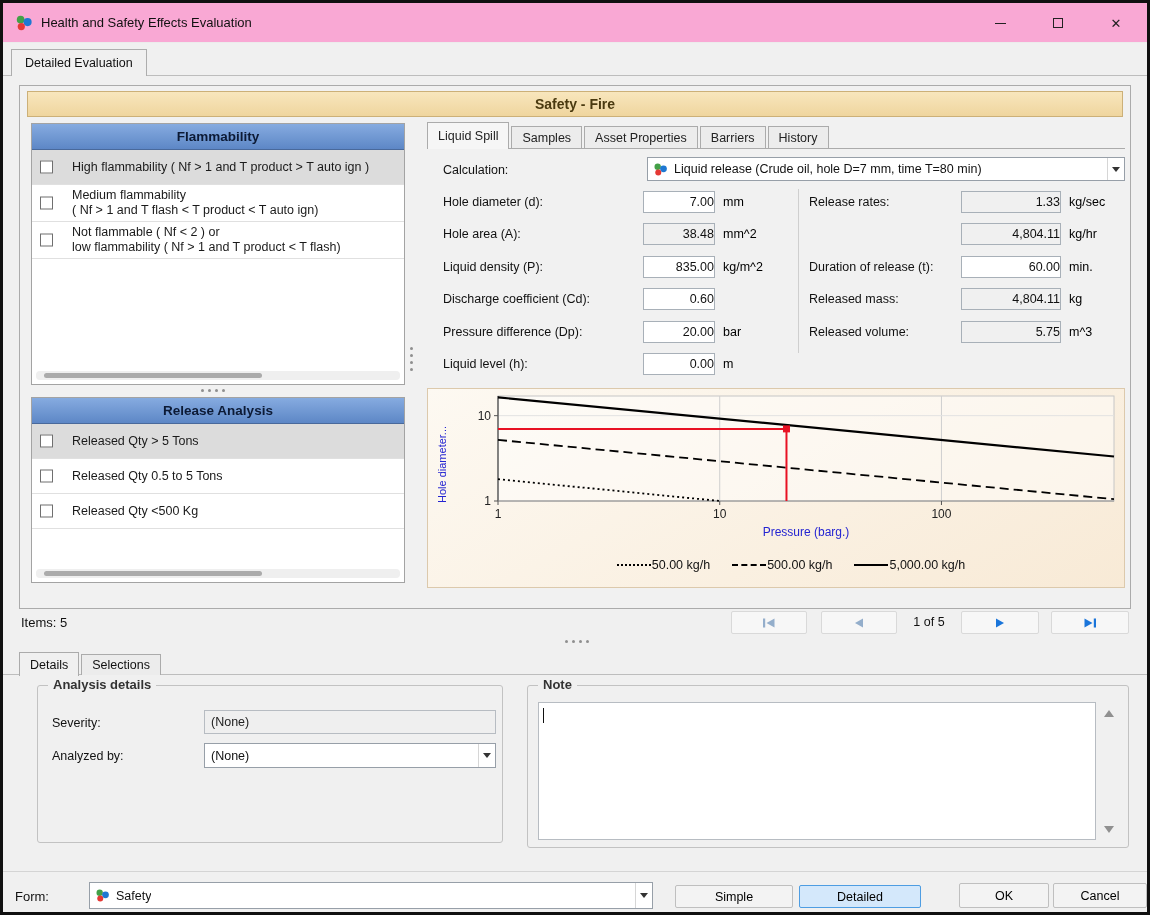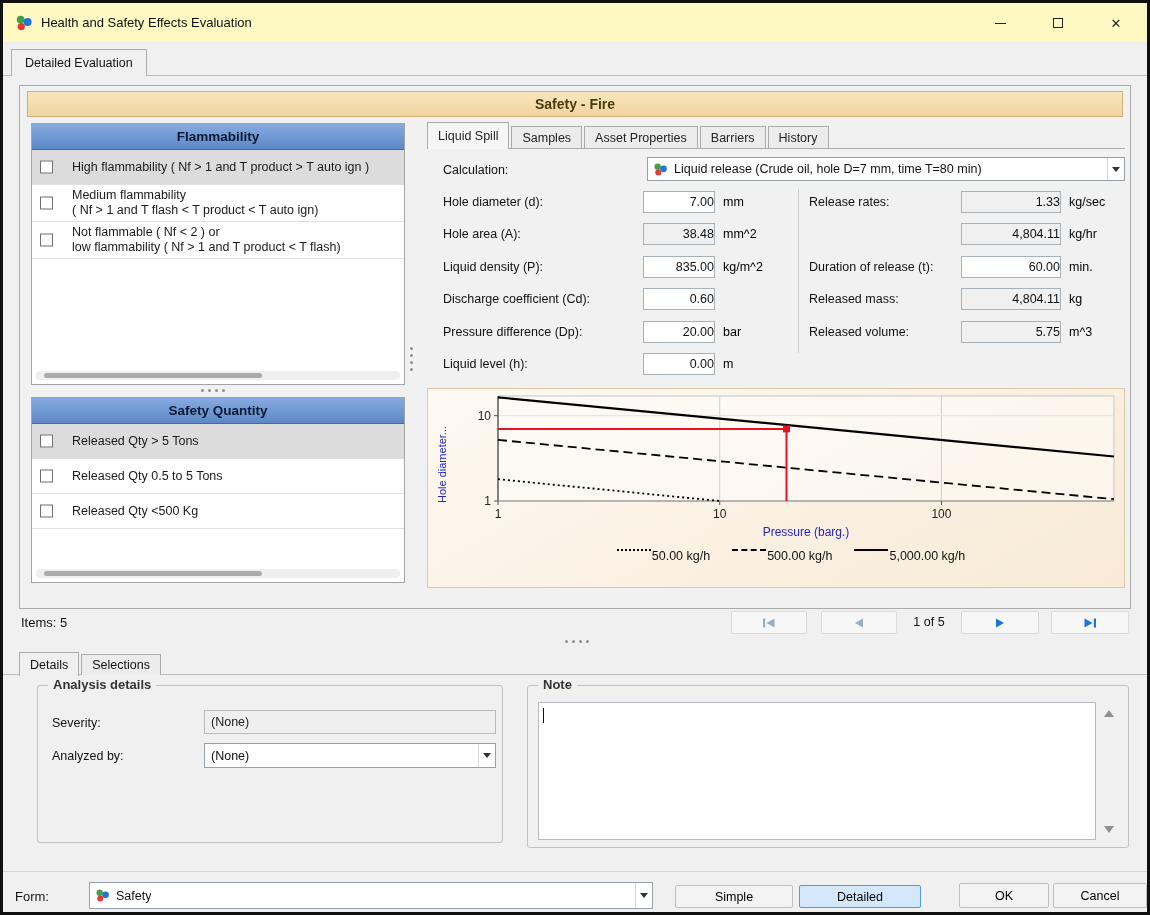--- a/index.html
+++ b/index.html
@@ -1,20 +1,20 @@
 <!DOCTYPE html>
 <html><head>
 <meta charset="utf-8">
 <style>
   *{margin:0;padding:0;box-sizing:border-box;}
   html,body{width:1150px;height:915px;overflow:hidden;background:#fff;font-family:"Liberation Sans",sans-serif;}
   .window{position:relative;width:1150px;height:915px;border:3px solid #101010;background:#f0f0f0;}
 
   
-  .titlebar{position:absolute;left:0;top:0;width:100%;height:40px;background:#fef9c3;border-bottom:1px solid #ececec;}
+  .titlebar{position:absolute;left:0;top:0;width:100%;height:40px;background:#f9a8d4;border-bottom:1px solid #ececec;}
   .app-icon{position:absolute;left:12px;top:11px;width:18px;height:18px;}
   .title-text{position:absolute;left:38px;top:12px;font-size:13px;color:#111;white-space:nowrap;}
   .win-controls{position:absolute;right:2px;top:0;height:40px;display:flex;}
   .win-btn{width:58px;height:40px;display:flex;align-items:center;justify-content:center;}
   .glyph-min{width:11px;height:1px;background:#222;display:block;}
   .glyph-max{width:10px;height:10px;border:1px solid #222;display:block;}
   .glyph-close{font-size:13px;color:#222;}
 
   
   .main-tab{position:absolute;left:8px;top:46px;height:27px;padding:0 13px;background:#f0f0f0;border:1px solid #adadad;border-bottom:none;font-size:12.5px;display:flex;align-items:center;z-index:2;color:#111;}
@@ -67,21 +67,21 @@
   .ed{background:#fff;}
   .ro{background:#f0f0f0;}
   .vsep{position:absolute;left:795px;top:186px;width:1px;height:164px;background:#cfcfcf;}
 
   
   .chart-panel{position:absolute;left:424px;top:385px;width:698px;height:200px;background:linear-gradient(150deg,#fdf9f2,#f8ead6);border:1px solid #dcc9ac;}
   #chart-svg{position:absolute;left:0;top:0;}
   .ylab{position:absolute;left:8px;top:8px;height:106px;writing-mode:vertical-rl;transform:rotate(180deg);font-size:11px;color:#2424d2;white-space:nowrap;}
   .xlab{position:absolute;left:70px;top:136px;width:616px;text-align:center;font-size:12px;color:#2424d2;}
   .legend{position:absolute;left:40px;top:160px;width:646px;display:flex;justify-content:center;align-items:center;gap:22px;font-size:12.5px;color:#111;}
-  .leg-item{display:flex;gap:1px;}
+  .leg-item{display:flex;align-items:center;gap:1px;margin-top:9px;}
   .leg-line{width:34px;height:0;display:inline-block;}
   .leg-dotted{border-top:2px dotted #000;}
   .leg-dashed{border-top:2px dashed #000;}
   .leg-solid{border-top:2px solid #000;}
 
   
   .items-count{position:absolute;left:18px;top:612px;font-size:13px;color:#111;}
   .nav-btn{position:absolute;top:608px;height:23px;background:#f7f7f7;border:1px solid #d9d9d9;border-radius:2px;display:flex;align-items:center;justify-content:center;}
   .nav-first{left:728px;width:76px;}
   .nav-prev{left:818px;width:76px;}
@@ -179,21 +179,21 @@
   </div>
 
   <div class="dots-h">
       <i></i>
       <i></i>
       <i></i>
       <i></i>
     </div>
 
   <div class="listbox rq">
-    <div class="list-header">Safety Quantity</div>
+    <div class="list-header">Release Analysis</div>
     <div class="list-item li-sel li-h35">
       <span class="cbx"></span>
       <span class="li-text">
           <span>Released Qty &gt; 5 Tons</span>
         </span>
     </div>
     <div class="list-item li-h35">
       <span class="cbx"></span>
       <span class="li-text">
           <span>Released Qty 0.5 to 5 Tons</span>

